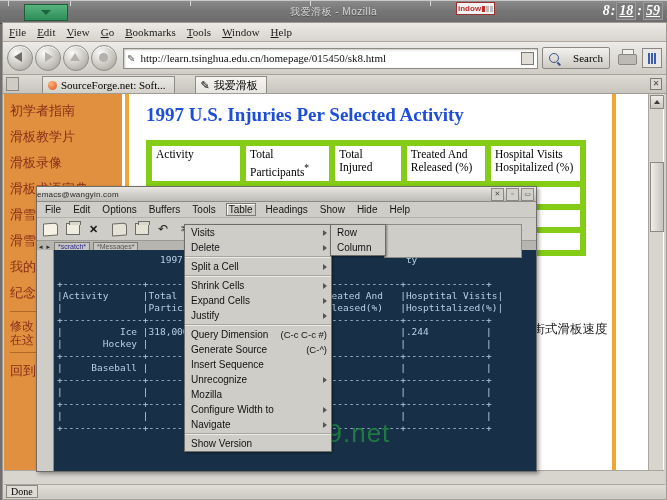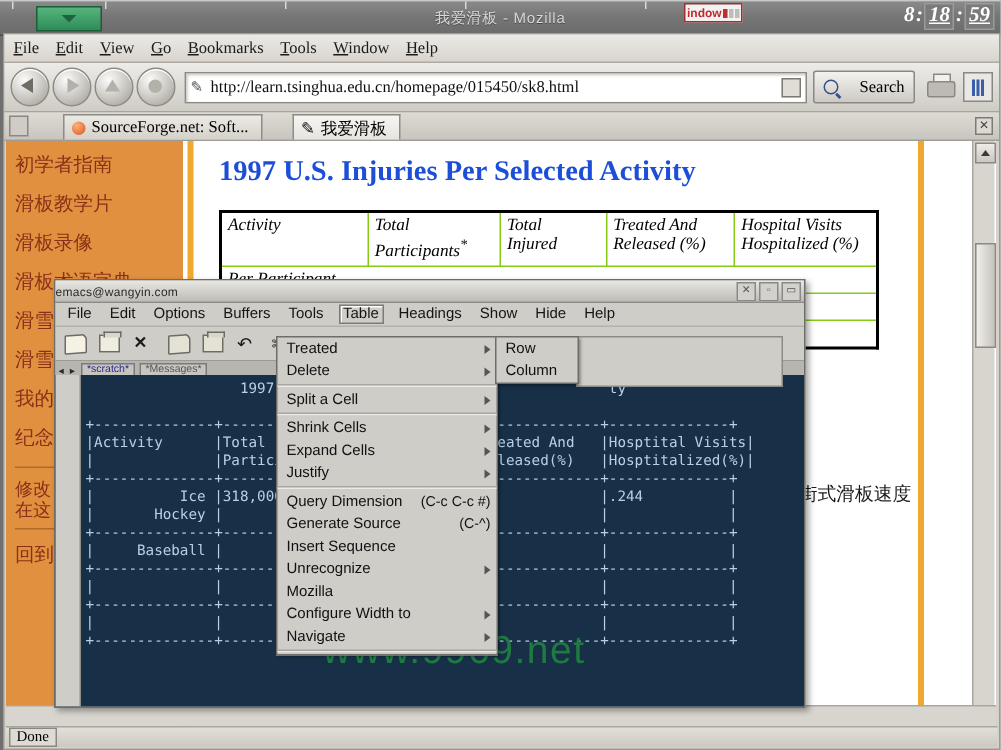--- a/index.html
+++ b/index.html
@@ -89,21 +89,21 @@
   .side-rule{height:1px;background:#b06a27;margin:5px 8px 5px 6px;}
   .side-small{color:#8b2f18;font-size:12px;font-family:"DejaVu Sans",sans-serif;padding-left:6px;line-height:14px;}
   .goldbar{position:absolute;left:121px;top:0;width:4px;height:391px;background:#f0a830;}
   .goldbar2{position:absolute;left:608px;top:0;width:4px;height:391px;background:#f0a830;}
 
   .content{position:absolute;left:128px;top:0;width:478px;height:391px;background:#fff;}
   .ttl{color:#1d4ed8;font-family:"Liberation Serif",serif;font-weight:bold;font-size:19px;
     margin:10px 0 0 14px;}
   table.inj{border-collapse:collapse;margin:14px 0 0 14px;width:440px;
     font-family:"Liberation Serif",serif;font-size:11.5px;border:2px solid #000;}
-  table.inj td{border:1px solid #84cc16;padding:2px 4px;vertical-align:top;line-height:13px;font-style:italic;}
+  table.inj td{border:6px solid #84cc16;padding:2px 4px;vertical-align:top;line-height:13px;}
   .para{font-family:"DejaVu Sans",sans-serif;font-size:12.5px;color:#1a1a1a;
     margin:10px 14px 0 14px;line-height:19px;}
 
   .vscroll{position:absolute;right:1px;top:0;width:14px;height:391px;background:#d8d5ce;border-left:1px solid #a9a6a0;}
   .vscroll .thumb{position:absolute;left:1px;top:68px;width:12px;height:68px;
     background:linear-gradient(90deg,#f0eeea,#c6c3bc);border:1px solid #8c8984;}
   .vscroll .ar{position:absolute;left:1px;width:12px;height:12px;background:linear-gradient(180deg,#eeece8,#cac7c0);border:1px solid #8c8984;}
   .vscroll .ar.up{top:1px;} .vscroll .ar.dn{bottom:1px;}
   .vscroll .ar .g{position:absolute;left:3px;top:4px;width:0;height:0;border-left:3px solid transparent;border-right:3px solid transparent;}
   .vscroll .ar.up .g{border-bottom:4px solid #3c3a36;}
@@ -402,21 +402,21 @@
 +--------------+--------------+--------------+--------------+--------------+
 |              |              |              |              |              |
 +--------------+--------------+--------------+--------------+--------------+</div>
       <div class="wm-watermark" style="left:178px;top:168px">www.9969.net</div>
     </div>
   </div>
 
   <div class="subpop-shadow"></div>
   <div class="popup">
     <div class="mi">
-        <span>Treated</span>
+        <span>Visits</span>
         <span class="arr"></span>
       </div>
     <div class="mi">
         <span>Delete</span>
         <span class="arr"></span>
       </div>
     <div class="sep"></div>
     <div class="mi">
         <span>Split a Cell</span>
         <span class="arr"></span>
@@ -455,19 +455,22 @@
       </div>
     <div class="mi">
         <span>Configure Width to</span>
         <span class="arr"></span>
       </div>
     <div class="mi">
         <span>Navigate</span>
         <span class="arr"></span>
       </div>
     <div class="sep"></div>
+    <div class="mi">
+        <span>Show Version</span>
+      </div>
   </div>
   <div class="subpop">
     <div class="mi">Row</div>
     <div class="mi">Column</div>
   </div>
 
 </div>
 
 </body></html>

